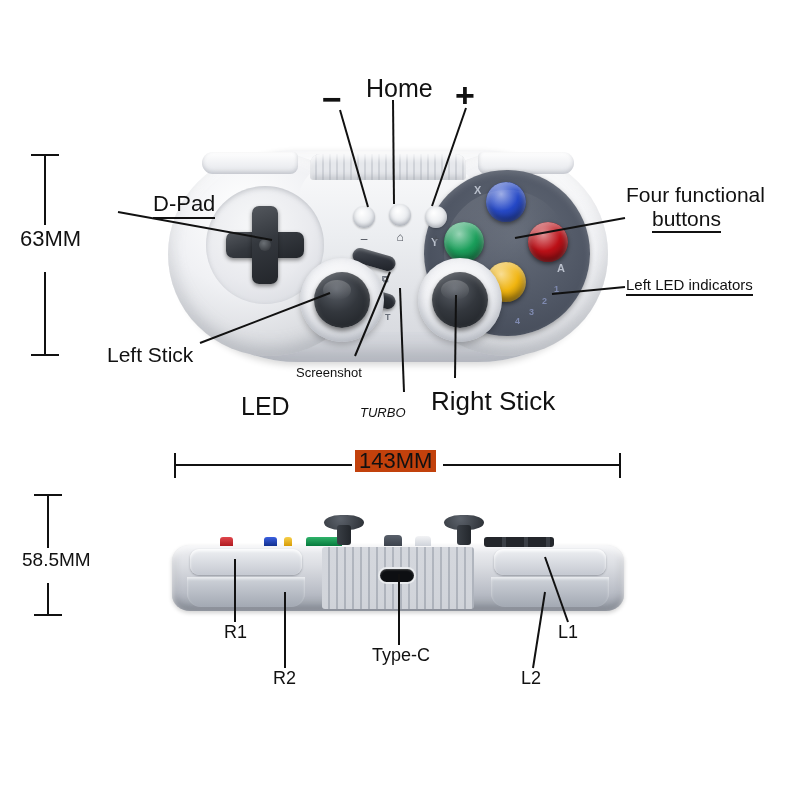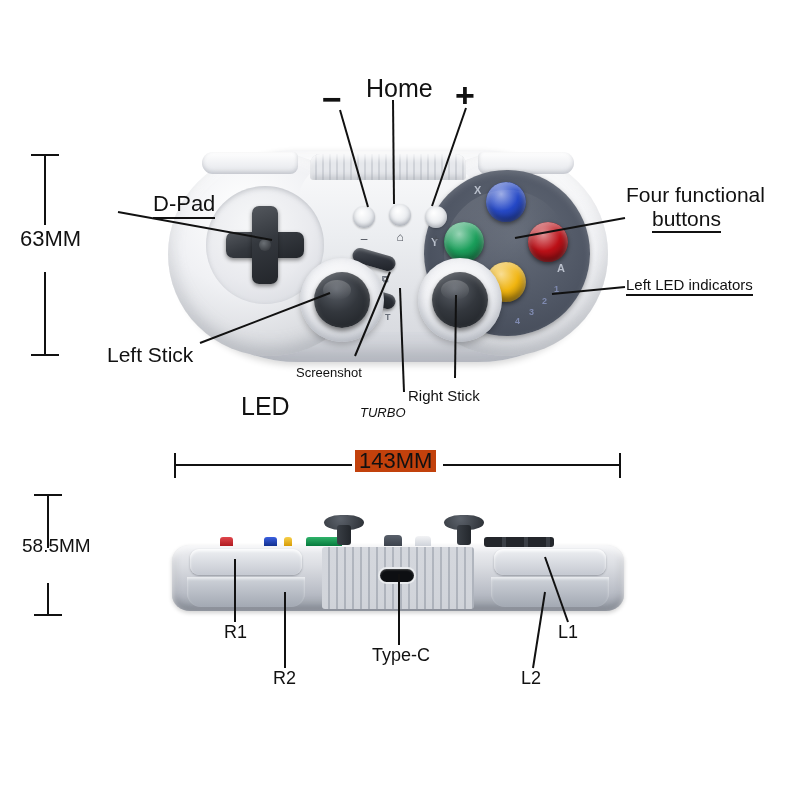--- a/index.html
+++ b/index.html
@@ -238,34 +238,34 @@
       <line x1="235" y1="622" x2="235" y2="559"></line>
       <line x1="285" y1="668" x2="285" y2="592"></line>
       <line x1="399" y1="645" x2="399" y2="574"></line>
       <line x1="568" y1="622" x2="545" y2="557"></line>
       <line x1="533" y1="668" x2="545" y2="592"></line>
     </g>
   </svg>
 
   <span class="lbl" style="left:20px;top:228px;font-size:22px;">63MM</span>
   <span class="lbl" style="left:355px;top:450px;font-size:22px;background:#c2410c;padding:0 4px;">143MM</span>
-  <span class="lbl" style="left:22px;top:536px;font-size:19px;">58.5MM</span>
+  <span class="lbl" style="left:22px;top:550px;font-size:19px;">58.5MM</span>
 
   <span class="lbl ul" style="left:112px;top:193px;font-size:22px;margin-left:41px;">D-Pad</span>
   <span class="lbl" style="left:322px;top:82px;font-size:34px;font-weight:700;">−</span>
   <span class="lbl" style="left:366px;top:76px;font-size:25px;">Home</span>
   <span class="lbl" style="left:455px;top:78px;font-size:34px;font-weight:700;">+</span>
   <span class="lbl" style="left:626px;top:184px;font-size:21px;">Four functional</span>
   <span class="lbl ul" style="left:652px;top:208px;font-size:21px;">buttons</span>
   <span class="lbl ul" style="left:626px;top:277px;font-size:15px;">Left LED indicators</span>
   <span class="lbl" style="left:107px;top:344px;font-size:21px;">Left Stick</span>
   <span class="lbl" style="left:296px;top:366px;font-size:13px;">Screenshot</span>
   <span class="lbl" style="left:241px;top:394px;font-size:25px;">LED</span>
   <span class="lbl" style="left:360px;top:406px;font-size:13px;font-style:italic;">TURBO</span>
-  <span class="lbl" style="left:408px;top:388px;font-size:15px;">Right Stick</span>
+  <span class="lbl" style="left:431px;top:388px;font-size:26px;">Right Stick</span>
 
   <span class="lbl" style="left:224px;top:623px;font-size:18px;">R1</span>
   <span class="lbl" style="left:273px;top:669px;font-size:18px;">R2</span>
   <span class="lbl" style="left:372px;top:646px;font-size:18px;">Type-C</span>
   <span class="lbl" style="left:558px;top:623px;font-size:18px;">L1</span>
   <span class="lbl" style="left:521px;top:669px;font-size:18px;">L2</span>
 
 </div>
 
 </body></html>

